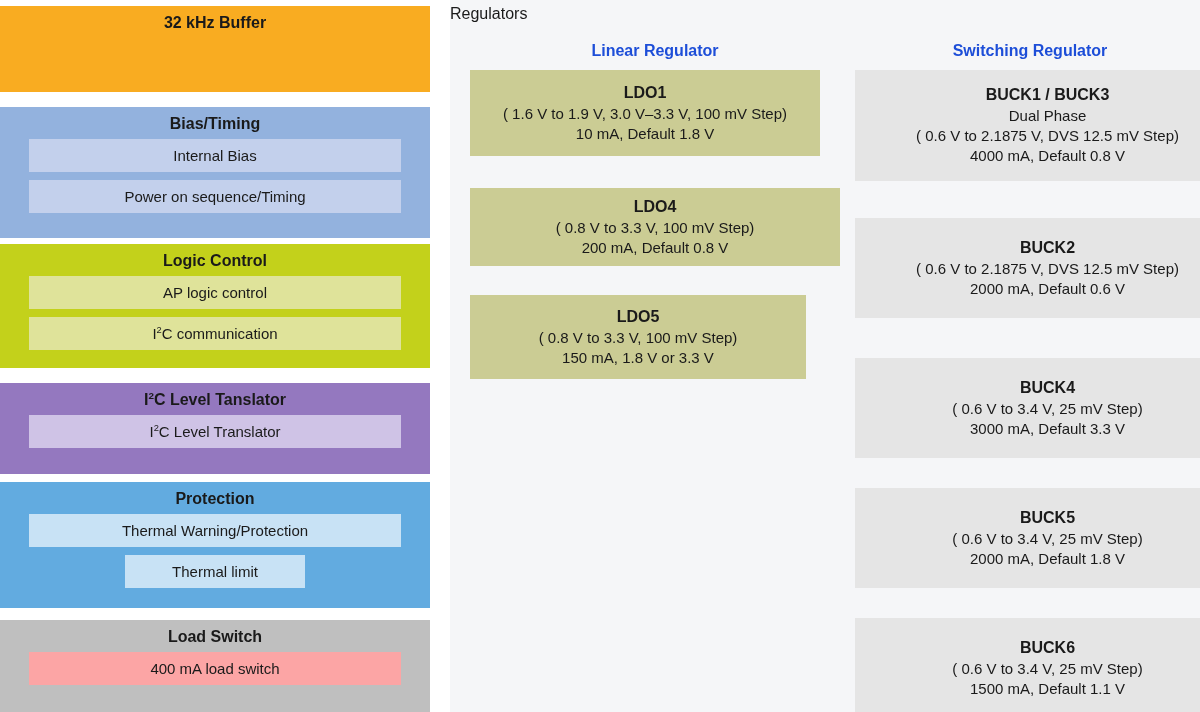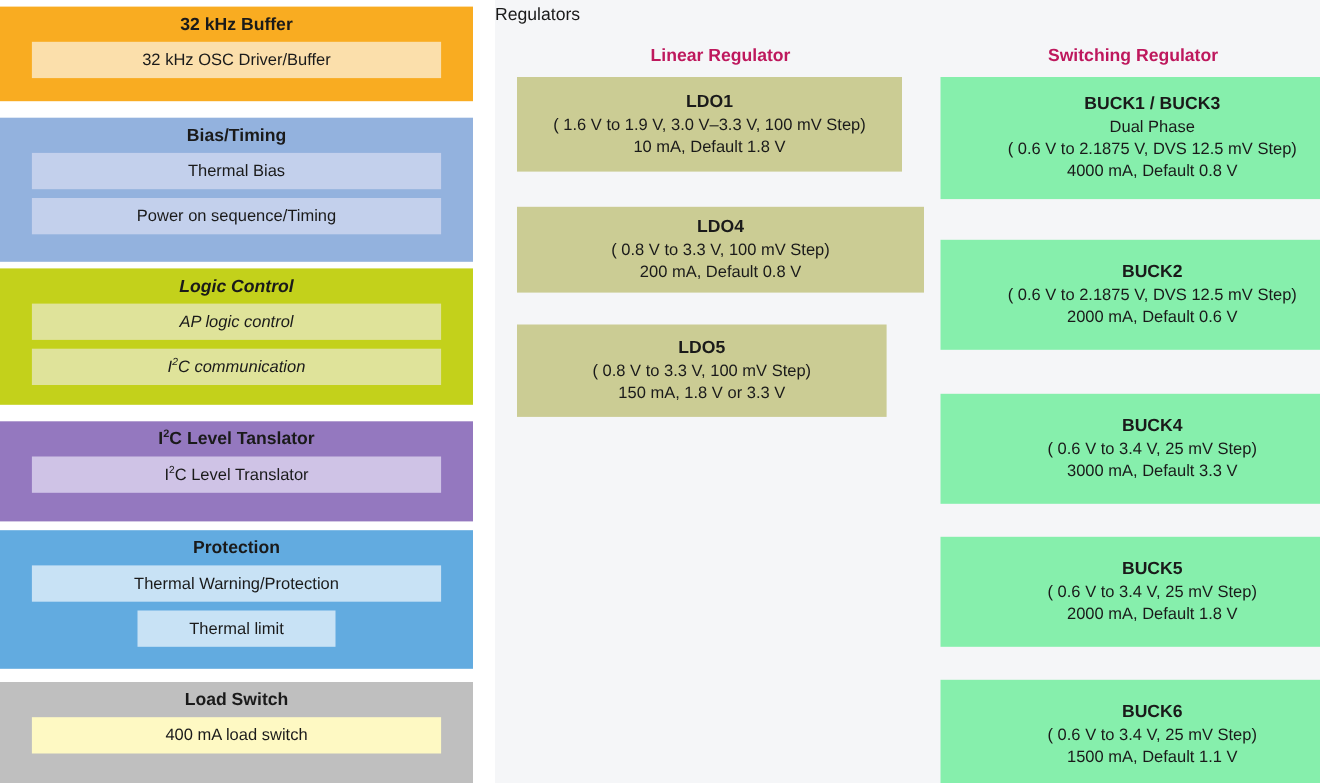--- a/index.html
+++ b/index.html
@@ -53,21 +53,21 @@
   .blk-orange  .sub { background: #fbdfab; }
   .blk-blue1   { background: #93b2de; }
   .blk-blue1   .sub { background: #c3d0ec; }
   .blk-green   { background: #c3d11b; }
   .blk-green   .sub { background: #dfe39a; }
   .blk-purple  { background: #9478bf; }
   .blk-purple  .sub { background: #cfc3e6; }
   .blk-blue2   { background: #62abe0; }
   .blk-blue2   .sub { background: #c8e2f5; }
   .blk-gray    { background: #bfbfbf; }
-  .blk-gray    .sub { background: #fef9c3; }
+  .blk-gray    .sub { background: #fca5a5; }
 
   
   #right-panel {
     position: absolute;
     left: 450px; top: 0;
     width: 750px; height: 712px;
     background: #f5f6f8;
   }
   #regulators-title {
     position: absolute;
@@ -76,21 +76,21 @@
     text-align: left;
     font-size: 16px;
     color: #1a1a1a;
     line-height: 1;
   }
   .col-head {
     position: absolute;
     top: 43px;
     font-weight: bold;
     font-size: 16px;
-    color: #be185d;
+    color: #1d4ed8;
     text-align: center;
     line-height: 1;
   }
   #linear-head    { left: 20px;  width: 370px; }
   #switching-head { left: 405px; width: 350px; }
 
   .reg-card {
     position: absolute;
     text-align: center;
     color: #1a1a1a;
@@ -102,21 +102,21 @@
     justify-content: center;
     padding: 4px 6px;
   }
   .reg-card .r-name {
     font-weight: bold;
     font-size: 16px;
   }
   .reg-card .r-line { font-size: 15px; }
 
   .card-ldo  { background: #cbcc94; }
-  .card-buck { background: #86efac; padding-left: 46px; }
+  .card-buck { background: #e5e5e5; padding-left: 46px; }
 
   
   #card-ldo1 { left: 20px; top: 70px;  width: 350px; height: 86px; }
   #card-ldo4 { left: 20px; top: 188px; width: 370px; height: 78px; }
   #card-ldo5 { left: 20px; top: 295px; width: 336px; height: 84px; }
 
   
   #card-buck13 { left: 405px; top: 70px;  width: 345px; height: 111px; }
   #card-buck2  { left: 405px; top: 218px; width: 345px; height: 100px; }
   #card-buck4  { left: 405px; top: 358px; width: 345px; height: 100px; }
@@ -127,30 +127,29 @@
 </style>
 </head>
 <body>
 
 <div id="root">
 
   <div id="left-panel">
 
     <div class="blk blk-orange" style="top:6px; height:86px;">
       <div class="blk-title">32 kHz Buffer</div>
-      <div class="sub">32 kHz OSC Driver/Buffer</div>
     </div>
 
     <div class="blk blk-blue1" style="top:107px; height:131px;">
       <div class="blk-title">Bias/Timing</div>
-      <div class="sub">Thermal Bias</div>
+      <div class="sub">Internal Bias</div>
       <div class="sub">Power on sequence/Timing</div>
     </div>
 
-    <div class="blk blk-green" style="top:244px; height:124px;font-style:italic;">
+    <div class="blk blk-green" style="top:244px; height:124px;">
       <div class="blk-title">Logic Control</div>
       <div class="sub">AP logic control</div>
       <div class="sub">I<sup>2</sup>C communication</div>
     </div>
 
     <div class="blk blk-purple" style="top:383px; height:91px;">
       <div class="blk-title">I<sup>2</sup>C Level Tanslator</div>
       <div class="sub">I<sup>2</sup>C Level Translator</div>
     </div>
 

